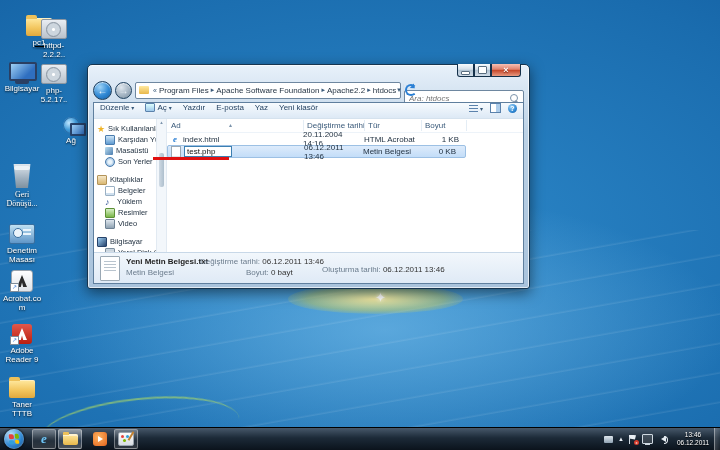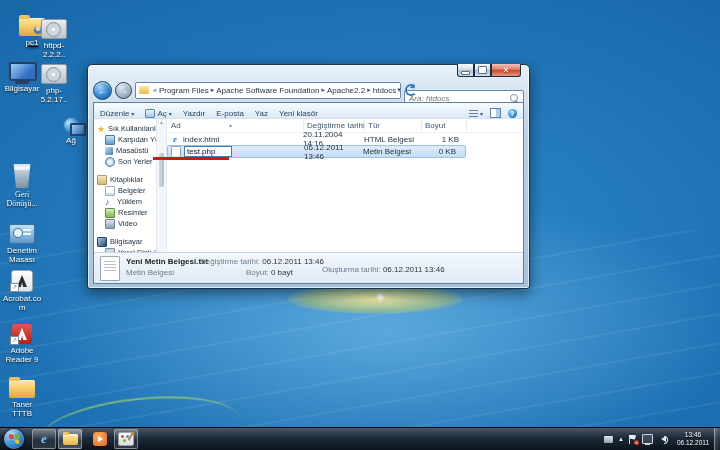--- a/index.html
+++ b/index.html
@@ -80,21 +80,21 @@
   .refresh-circ:after{content:"";position:absolute;right:-3px;top:-1px;border:3px solid transparent;border-left:4px solid #2a7fd4;transform:rotate(40deg);}
   .searchbox{width:118px;height:15px;background:#fff;border:1px solid #6e87a0;border-radius:2px;
     display:flex;align-items:center;flex:0 0 auto;margin-top:16px;}
   .searchbox input{flex:1;border:0;outline:0;font:italic 8px "Liberation Sans",sans-serif;color:#8a97a4;padding:0 4px;min-width:0;background:transparent;}
   .mag{width:6px;height:6px;border:1.5px solid #7b93ab;border-radius:50%;position:relative;margin-right:5px;flex:0 0 auto;}
   .mag:after{content:"";position:absolute;left:5px;top:5px;width:4px;height:1.5px;background:#7b93ab;transform:rotate(45deg);transform-origin:0 0;}
 
   .client{position:absolute;top:37px;left:5px;right:5px;bottom:4px;background:#fff;border:1px solid #5f7f9e;
     display:flex;flex-direction:column;overflow:hidden;}
   .cmdbar{height:15px;flex:0 0 auto;background:linear-gradient(#f7fbfe,#e7f0f9 60%,#dde9f5);
-    border-bottom:1px solid #d5e2ee;display:flex;align-items:flex-end;font-size:8px;color:#1e3c5c;padding:0 6px;gap:11px;}
+    border-bottom:1px solid #d5e2ee;display:flex;align-items:flex-start;font-size:8px;color:#1e3c5c;padding:0 6px;gap:11px;}
   .cmd{display:flex;align-items:center;gap:2px;white-space:nowrap;}
   .cmd .chev{font-size:6px;color:#3a5a7a;}
   .cmd-appicon{width:8px;height:7px;border:1px solid #5b82ac;border-radius:1px;background:linear-gradient(#dff, #9ec8ea);}
   .cmd-right{margin-left:auto;display:flex;align-items:center;gap:7px;}
   .views-lines{width:9px;height:7px;background:repeating-linear-gradient(#5b82ac 0 1px,transparent 1px 3px);}
   .pane-icon{width:9px;height:8px;border:1px solid #5b82ac;background:linear-gradient(90deg,#fff 55%,#aecdea 55%);}
   .help-icon{width:9px;height:9px;border-radius:50%;background:radial-gradient(circle at 35% 30%,#9fd4f7,#2f88d4 60%,#145a9e);
     color:#fff;font-size:7px;font-weight:bold;text-align:center;line-height:9px;}
 
   .main{flex:1;display:flex;min-height:0;}
@@ -186,21 +186,21 @@
 <body>
 
 <div class="desktop">
   <div class="streaks"></div>
   <div class="glow"></div>
   <div class="green-arc"></div>
   <span class="sparkle sp1">✦</span>
   <span class="sparkle sp2">✦</span>
   <span class="sparkle sp3">✦</span>
 
-  <div class="dicon" style="left:11px;top:10px;text-decoration:underline;">
+  <div class="dicon" style="left:18px;top:10px;text-decoration:underline;">
     <div class="art">
         <div class="i-folder">
           <div class="p-person"></div>
         </div>
       </div>
     <div class="lbl">pc1</div>
   </div>
   <div class="dicon" style="left:33px;top:13px;">
     <div class="art">
         <div class="i-installer"></div>
@@ -405,21 +405,21 @@
           <span style="left:258px">Boyut</span>
           <div class="h-sep" style="left:299px"></div>
         </div>
 
         <div class="row">
           <div class="cell-name">
               <span class="fi-html">e</span>
               <span>index.html</span>
             </div>
           <div class="cell-date">20.11.2004 14:16</div>
-          <div class="cell-type">HTML Belgesi</div>
+          <div class="cell-type">HTML Acrobat</div>
           <div class="cell-size">1 KB</div>
         </div>
 
         <div class="row selected">
           <div class="cell-name">
             <span class="fi-txt"></span>
             <input class="rename" value="test.php" style="">
           </div>
           <div class="cell-date" style="width:59px">06.12.2011 13:46</div>
           <div class="cell-type">Metin Belgesi</div>

